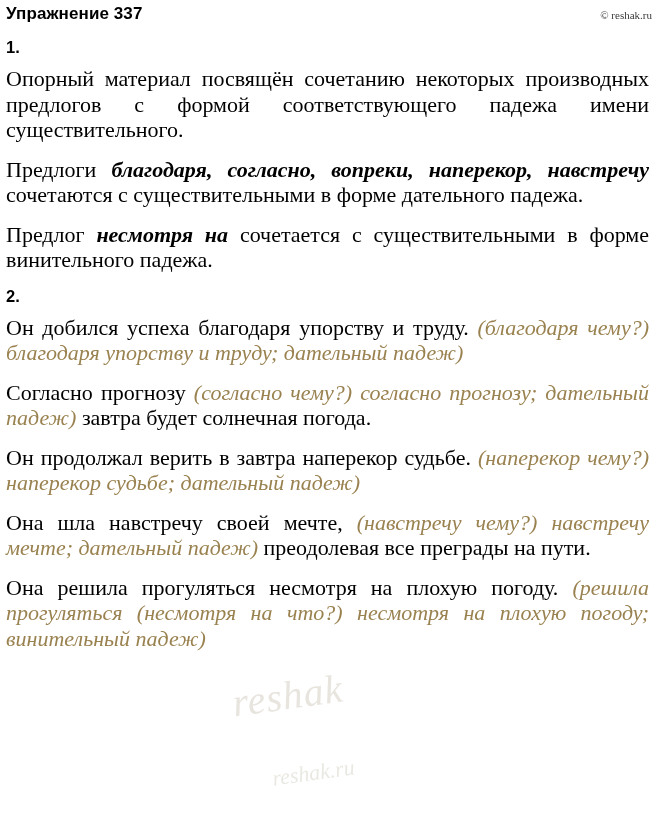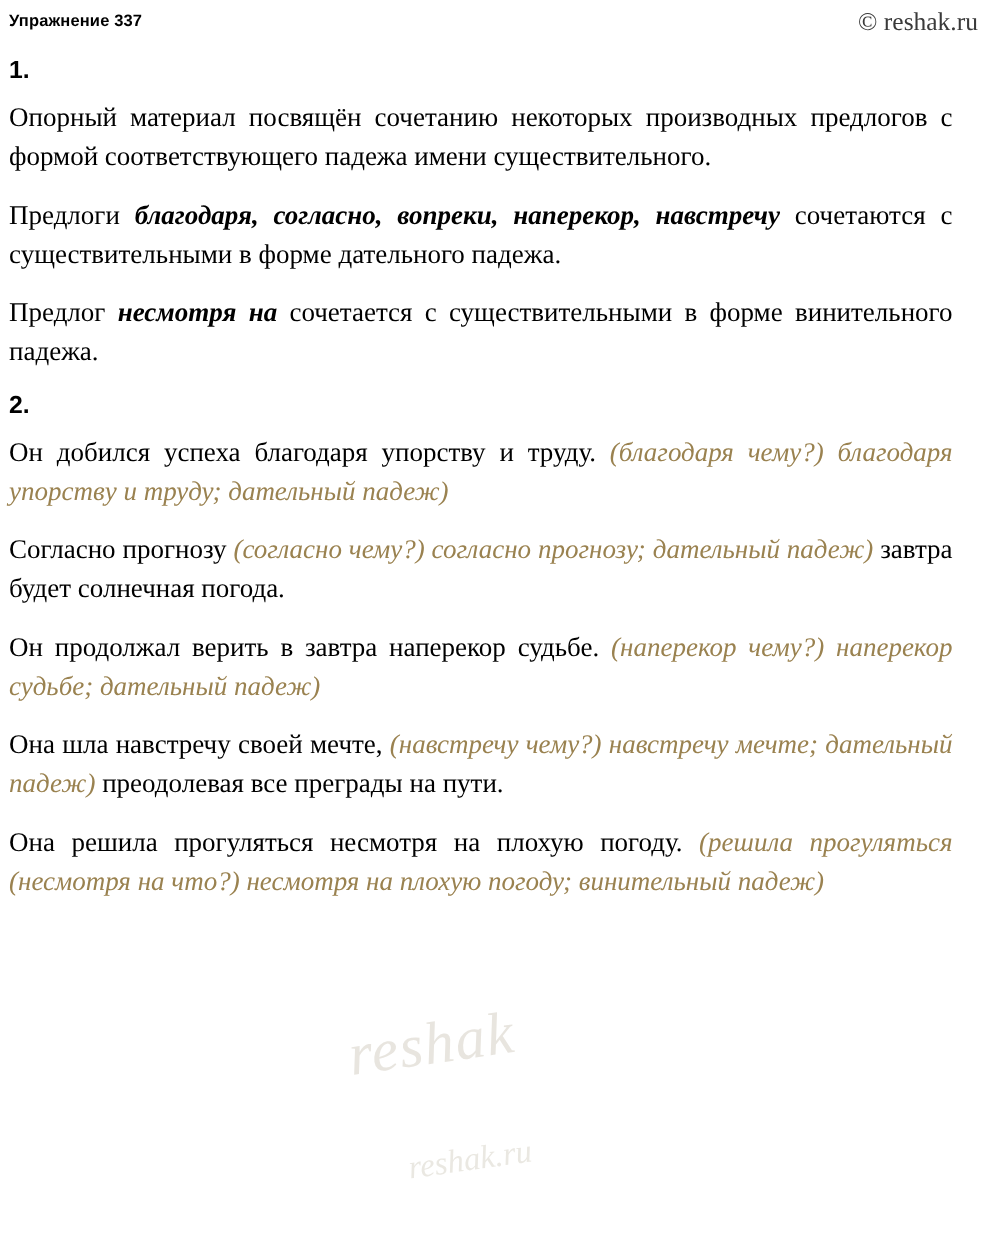--- a/index.html
+++ b/index.html
@@ -24,48 +24,48 @@
   }
   .header-row {
     display: flex;
     align-items: flex-start;
     justify-content: space-between;
     padding: 0 2px;
   }
   .exercise-title {
     font-family: "Liberation Sans", sans-serif;
     font-weight: bold;
-    font-size: 11px;
+    font-size: 17px;
     letter-spacing: 0.1px;
     line-height: 20px;
     margin: 0;
   }
   .site-credit {
     font-family: "Liberation Serif", serif;
-    font-size: 17px;
+    font-size: 11px;
     color: #3a3a3a;
     line-height: 20px;
     padding-top: 1px;
     white-space: nowrap;
   }
   .body-area {
     position: relative;
     z-index: 2;
     padding: 0 2px;
   }
   .num-label {
     font-family: "Liberation Sans", sans-serif;
     font-weight: bold;
     font-size: 16.5px;
     margin: 13px 0 9px 0;
     line-height: 19px;
   }
   p.para {
-    margin: 0 17px 14px 0;
-    font-size: 18px;
+    margin: 0 3px 14px 0;
+    font-size: 22px;
     line-height: 25.5px;
     text-align: justify;
     text-justify: inter-word;
   }
   p.para:last-child {
     margin-bottom: 0;
   }
   .bi {
     font-weight: bold;
     font-style: italic;

